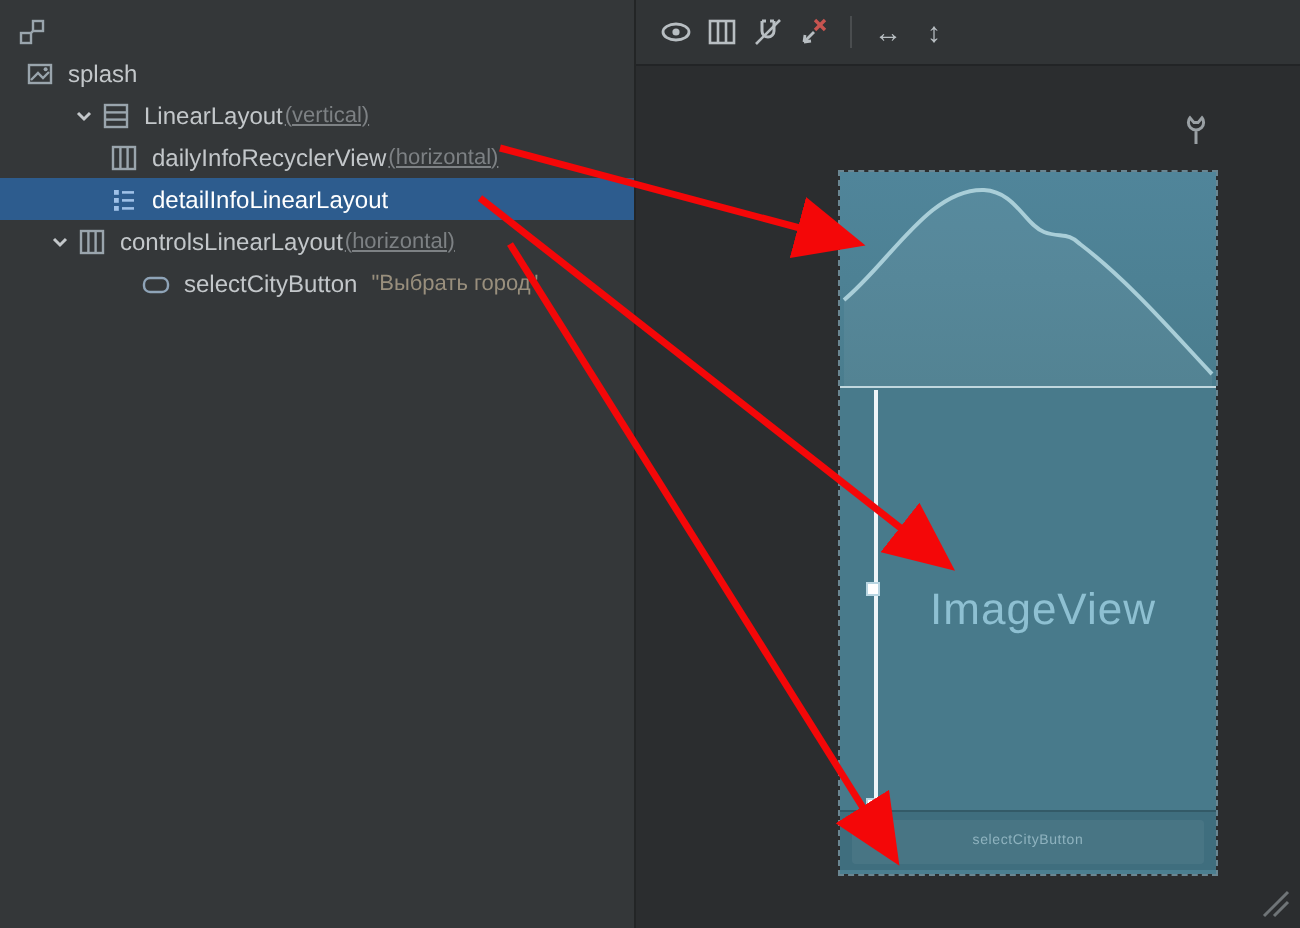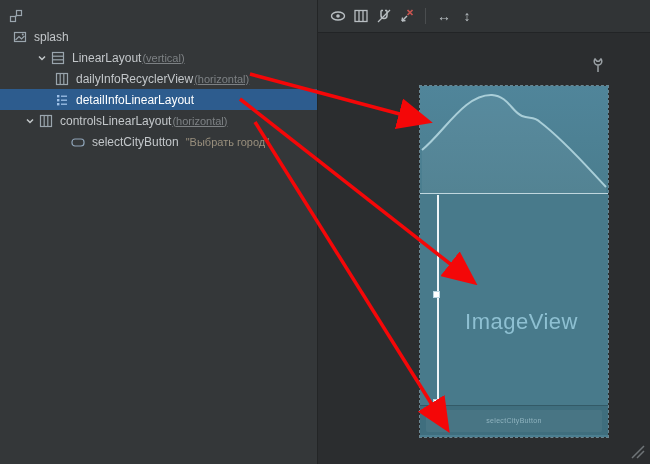--- a/index.html
+++ b/index.html
@@ -59,21 +59,21 @@
   }
   .dev-main{
     position:absolute;left:0;top:108px;width:188px;height:211px;
     background:#487a8b;
   }
   .sel-vline{
     position:absolute;left:17px;top:1px;width:2px;height:209px;
     background:#eef5f8;
   }
   .imageview-label{
-    position:absolute;left:17px;right:2px;top:115px;
+    position:absolute;left:17px;right:2px;top:98px;
     text-align:center;font-size:22px;color:#8ec0d2;letter-spacing:.5px;
   }
   .handle{
     position:absolute;width:7px;height:7px;background:#ffffff;
     border:1px solid #b9d6e2;box-sizing:border-box;
   }
   .dev-bottom{
     position:absolute;left:0;top:319px;width:188px;height:29px;
     background:#3f6e7e;border-top:1px solid rgba(0,0,0,0.18);
     display:flex;align-items:center;justify-content:center;

